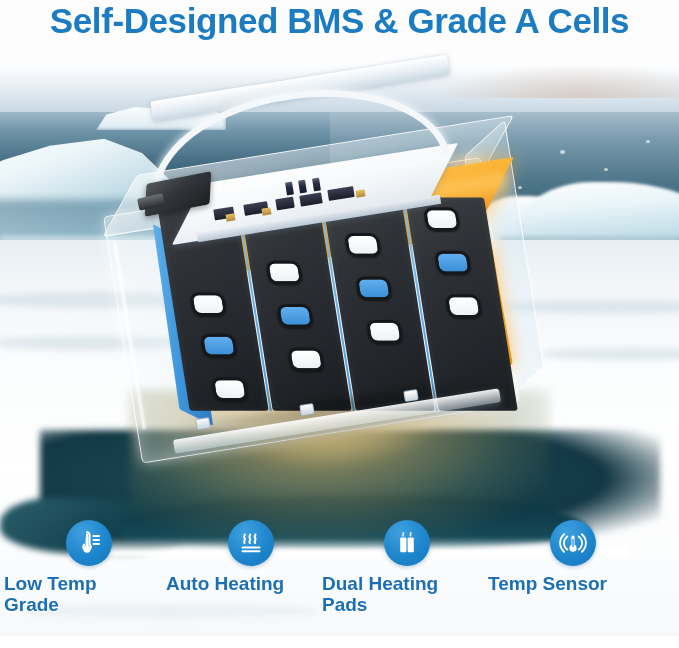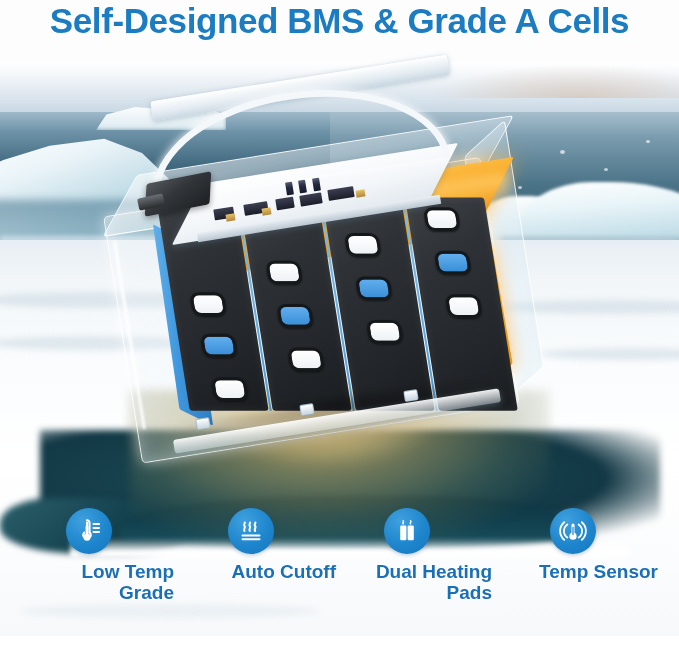--- a/index.html
+++ b/index.html
@@ -324,22 +324,22 @@
     font-size: 20px; font-weight: normal;
     color: #1d5f9c;
     text-shadow: 0 1px 0 #ffffff, 0 0 5px rgba(255,255,255,.9);
   }
 
   
   .features {
     position: absolute; left: 0; top: 508px; width: 679px; height: 130px;
   }
   .feature {
-    position: absolute; top: 0; width: 170px;
-    text-align: right;
+    position: absolute; top: 12px; width: 170px;
+    text-align: left;
   }
   .f-icon {
     width: 46px; height: 46px; margin: 0 auto;
     border-radius: 50%;
     background: radial-gradient(circle at 36% 28%, #3fa0de 0%, #1e86cd 55%, #1476bd 100%);
     box-shadow: 0 1px 4px rgba(30,90,140,.35);
     display: flex; align-items: center; justify-content: center;
   }
   .f-label {
     margin-top: 8px;
@@ -494,21 +494,21 @@
           <g fill="none" stroke="#ffffff" stroke-width="2" stroke-linecap="round">
             <path d="M8.5 15 c-1.6-1.8 1.6-3.2 0-5 c-1.3-1.5 .6-2.6 .3-3.6"></path>
             <path d="M13.8 15 c-1.6-1.8 1.6-3.2 0-5 c-1.3-1.5 .6-2.6 .3-3.6"></path>
             <path d="M19.1 15 c-1.6-1.8 1.6-3.2 0-5 c-1.3-1.5 .6-2.6 .3-3.6"></path>
             <path d="M6.5 19.4 h17"></path>
             <path d="M6.5 23.2 h17"></path>
           </g>
         </svg>
       </div>
       <div class="f-label">
-        <div>Auto Cutoff</div>
+        <div>Auto Heating</div>
       </div>
     </div>
 
     <div class="feature" style="left:322px;">
       <div class="f-icon">
         <svg width="30" height="30" viewBox="0 0 30 30" aria-hidden="true">
           <g fill="#ffffff">
             <rect x="8.2" y="9.6" width="6.2" height="14.6" rx="1.2"></rect>
             <rect x="15.6" y="9.6" width="6.2" height="14.6" rx="1.2"></rect>
           </g>

